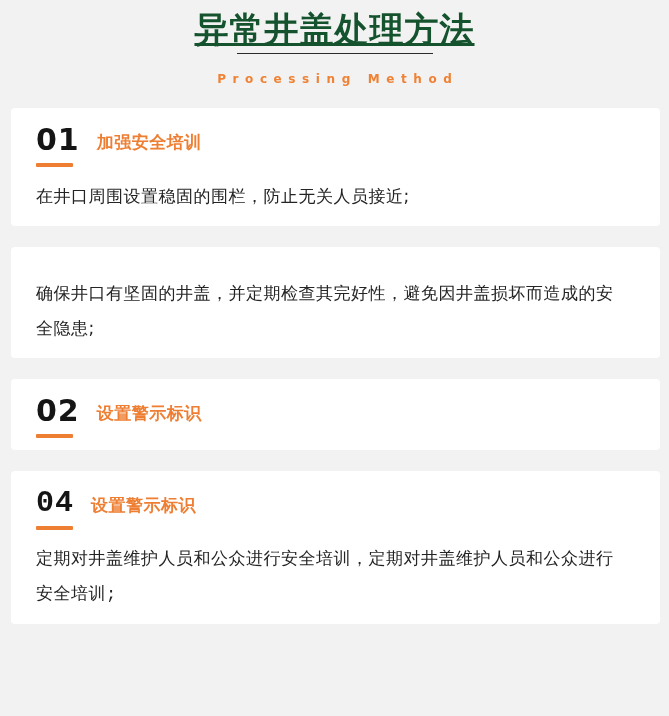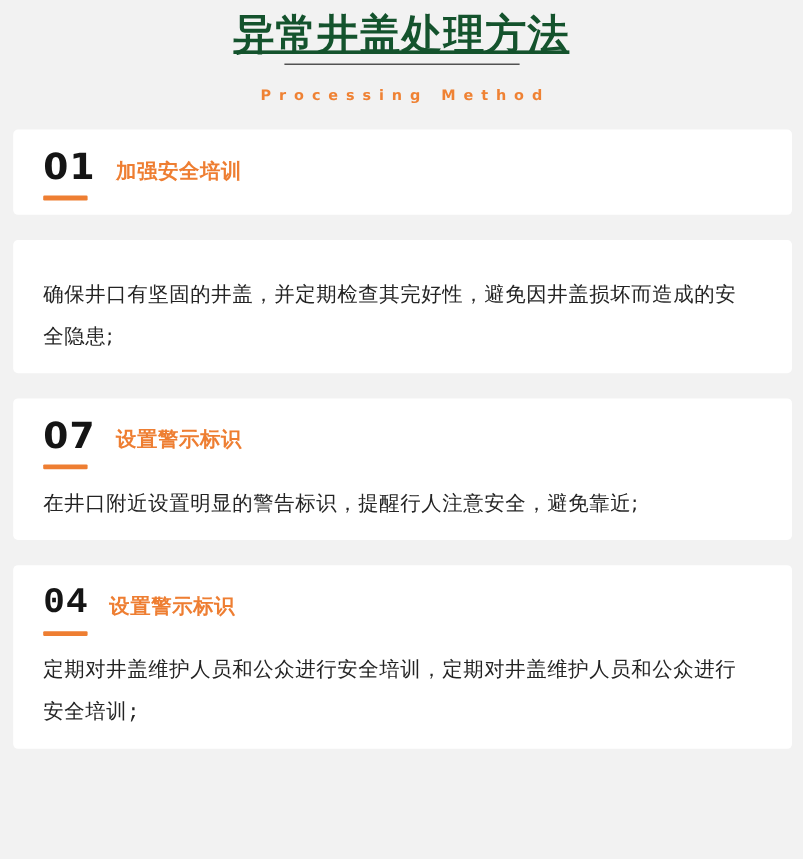--- a/index.html
+++ b/index.html
@@ -85,35 +85,35 @@
 <div class="cards">
 
   <div class="card">
     <div class="step-head">
       <div class="num-wrap">
         <div class="step-num">01</div>
         <div class="num-bar"></div>
       </div>
       <div class="step-heading">加强安全培训</div>
     </div>
+    <div class="step-body">在井口周围设置稳固的围栏，防止无关人员接近;</div>
   </div>
 
   <div class="card">
     <div class="step-body">确保井口有坚固的井盖，并定期检查其完好性，避免因井盖损坏而造成的安全隐患;</div>
   </div>
 
   <div class="card">
     <div class="step-head">
       <div class="num-wrap">
-        <div class="step-num">07</div>
+        <div class="step-num">02</div>
         <div class="num-bar"></div>
       </div>
       <div class="step-heading">设置警示标识</div>
     </div>
-    <div class="step-body">在井口附近设置明显的警告标识，提醒行人注意安全，避免靠近;</div>
   </div>
 
   <div class="card">
     <div class="step-head">
       <div class="num-wrap">
         <div class="step-num">04</div>
         <div class="num-bar"></div>
       </div>
       <div class="step-heading">设置警示标识</div>
     </div>

